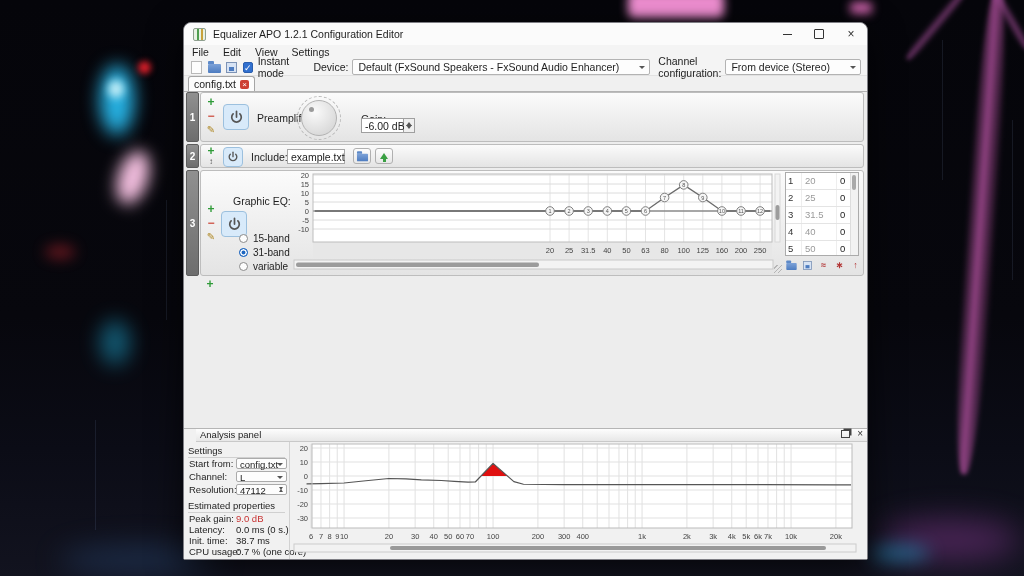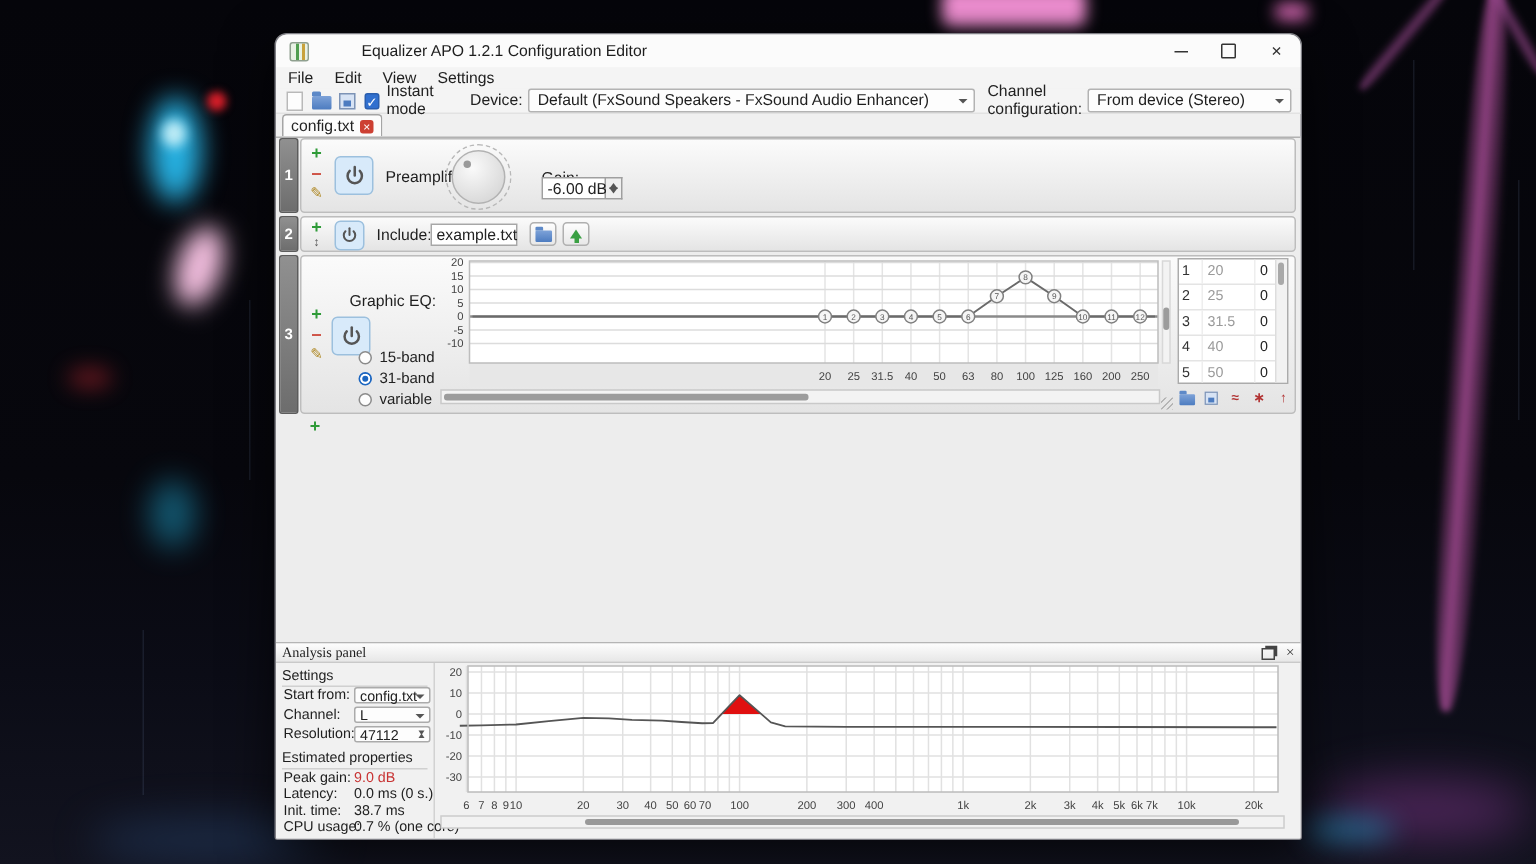--- a/index.html
+++ b/index.html
@@ -6,21 +6,21 @@
     font-family:"Liberation Sans",sans-serif;background:#07070b;}
   .desk{position:absolute;inset:0;width:1024px;height:576px;overflow:hidden;
     background:linear-gradient(180deg,#05050a 0%,#07070d 55%,#0b0c16 78%,#12131f 100%);}
   .blob{position:absolute;border-radius:50%;}
   .rain{position:absolute;width:1px;background:rgba(170,195,255,.10);}
   
   .w{position:absolute;left:183px;top:22px;width:683px;height:536px;background:#f0f0f0;
      border:1px solid #7f7f85;border-radius:8px 8px 2px 2px;box-shadow:0 10px 34px rgba(0,0,0,.65);
      font-size:10.5px;color:#222;}
   .titlebar{position:absolute;left:0;top:0;right:0;height:22px;background:#fbfbfb;
-     border-radius:8px 8px 0 0;display:flex;align-items:center;padding-left:9px;box-sizing:border-box;gap:28px;}
+     border-radius:8px 8px 0 0;display:flex;align-items:center;padding-left:9px;box-sizing:border-box;}
   .appicon{width:13px;height:13px;border:1px solid #8fa08f;border-radius:2px;box-sizing:border-box;
      background:linear-gradient(90deg,#e8f2e4 0 3px,#4f9e4f 3px 5px,#e8f2e4 5px 7px,#c8a23c 7px 9px,#e8f2e4 9px 11px);}
   .title-text{margin-left:7px;font-size:10.5px;color:#1d1d1d;}
   .caption-btns{margin-left:auto;display:flex;height:22px;}
   .cb{width:32px;height:22px;display:flex;align-items:center;justify-content:center;color:#333;}
   .cb .dash{width:9px;height:1px;background:#333;}
   .cb .sq{width:8px;height:8px;border:1px solid #333;border-radius:1px;}
   .cb.close{font-size:12px;border-top-right-radius:8px;}
   .menubar{position:absolute;left:0;top:22px;right:0;height:14px;display:flex;gap:14px;
      align-items:center;padding-left:8px;background:#f4f4f4;}
@@ -90,22 +90,22 @@
   .eqr{display:flex;height:16px;line-height:16px;border-bottom:1px solid #e4e4e4;font-size:9.5px;}
   .eqr .c1{width:13px;padding-left:2px;color:#333;}
   .eqr .c2{width:31px;color:#9a9a9a;border-left:1px solid #eee;border-right:1px solid #eee;padding-left:3px;}
   .eqr .c3{width:18px;color:#222;padding-left:3px;}
   .eqsb{position:absolute;right:0;top:0;bottom:0;width:7px;background:#f2f2f2;border-left:1px solid #ddd;}
   .eqsb::before{content:"";position:absolute;left:1px;top:2px;width:4px;height:15px;background:#a9a9a9;border-radius:2px;}
   .ticon{width:13px;height:12px;display:flex;align-items:center;justify-content:center;font-size:9px;}
   
   .apanel{position:absolute;left:0;top:405px;right:0;height:131px;background:#f1f1f1;
      border-top:1px solid #b5b5b5;box-sizing:border-box;font-size:9.5px;}
-  .ahead{position:absolute;left:0;top:0;right:0;height:13px;background:linear-gradient(180deg,#fdfdfd,#e7e7e7);
-     border-bottom:1px solid #c9c9c9;display:flex;align-items:flex-end;padding:0 4px;box-sizing:border-box;font-family:Liberation Serif, serif;}
+  .ahead{position:absolute;left:12px;top:0;right:0;height:13px;background:linear-gradient(180deg,#fdfdfd,#e7e7e7);
+     border-bottom:1px solid #c9c9c9;display:flex;align-items:flex-start;padding:0 4px;box-sizing:border-box;}
   .ahead .t{font-size:9.5px;color:#1e1e1e;}
   .ah-ic{margin-left:auto;display:flex;gap:7px;align-items:center;}
   .float-ic{width:7px;height:6px;border:1px solid #444;box-shadow:2px -2px 0 -0.5px #444;}
   .close-ic{font-size:10px;color:#333;line-height:10px;}
   .acol{position:absolute;left:0;top:13px;width:106px;bottom:0;border-right:1px solid #d2d2d2;box-sizing:border-box;}
   .gtitle{position:absolute;left:4px;right:4px;height:12px;border-bottom:1px solid #d0d0d0;color:#1e1e1e;}
   .arow{position:absolute;left:5px;right:0;height:11px;display:flex;align-items:center;white-space:nowrap;}
   .arow .al{width:47px;color:#1e1e1e;flex:none;}
   .mini-combo{position:relative;background:#fdfdfd;border:1px solid #ababab;border-radius:2px;
      padding:0 12px 0 3px;height:11px;line-height:11px;box-sizing:border-box;}

